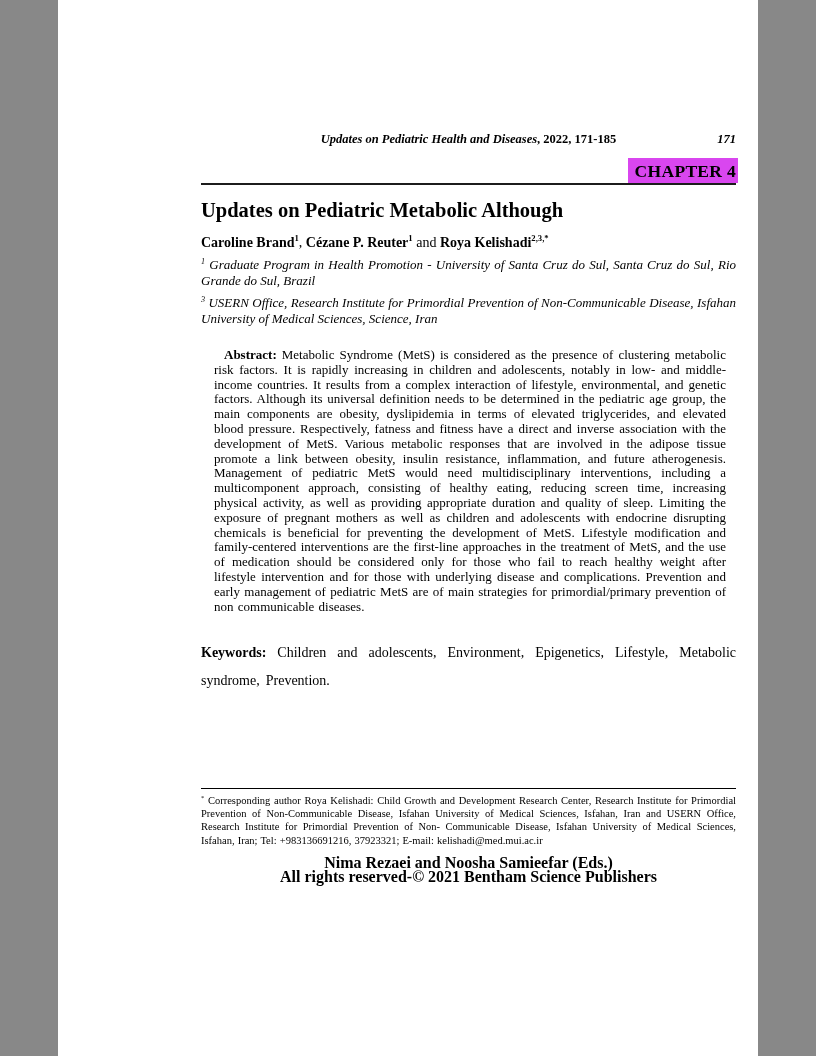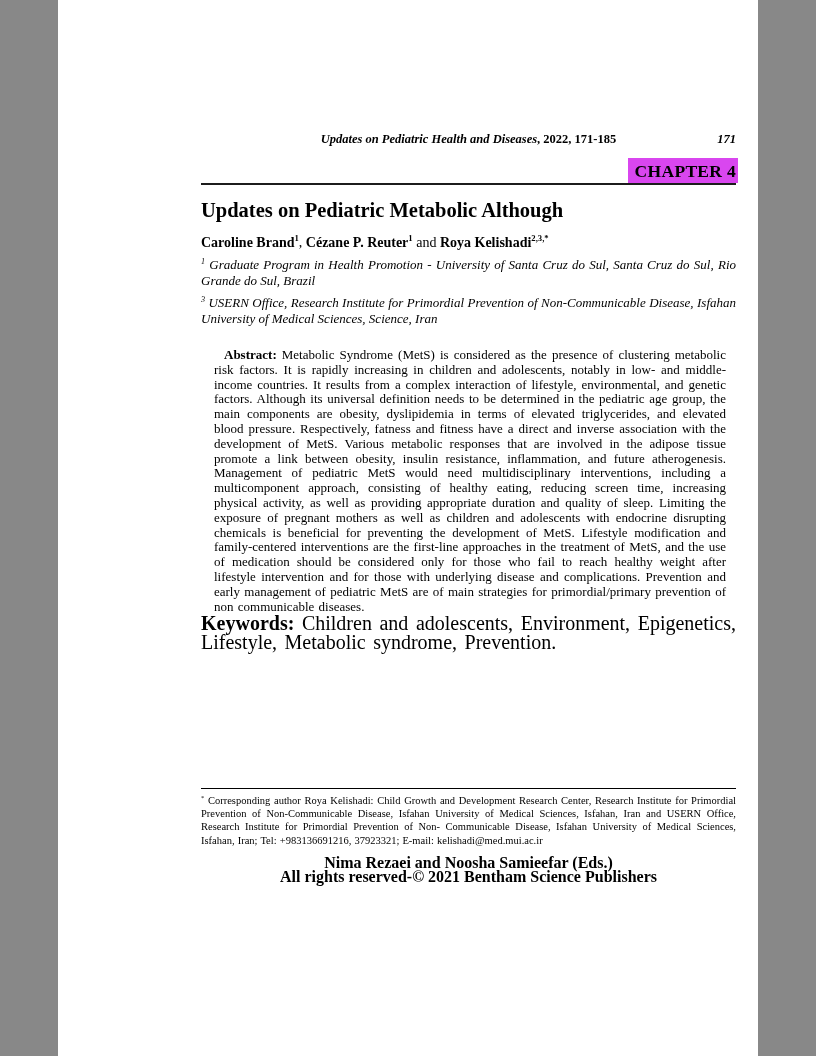--- a/index.html
+++ b/index.html
@@ -43,21 +43,21 @@
   
   .abstract {
     margin-top:21px; margin-left:13px; width:512px;
     font-size:13px; line-height:14.8px; text-align:justify; word-spacing:1px;
   }
   .abstract p { text-indent:10px; }
   .abstract b { font-weight:bold; }
 
   
   .keywords {
-    font-size:20px; line-height:19px;
+    margin-top:25px; font-size:14px; line-height:28px;
     text-align:justify; word-spacing:2.5px;
   }
   .keywords b { font-weight:bold; }
 
   
   .footnote-block {
     position:absolute; left:143px; top:788px; width:535px;
     border-top:1px solid #000; padding-top:5px;
   }
   .footnote-text {

